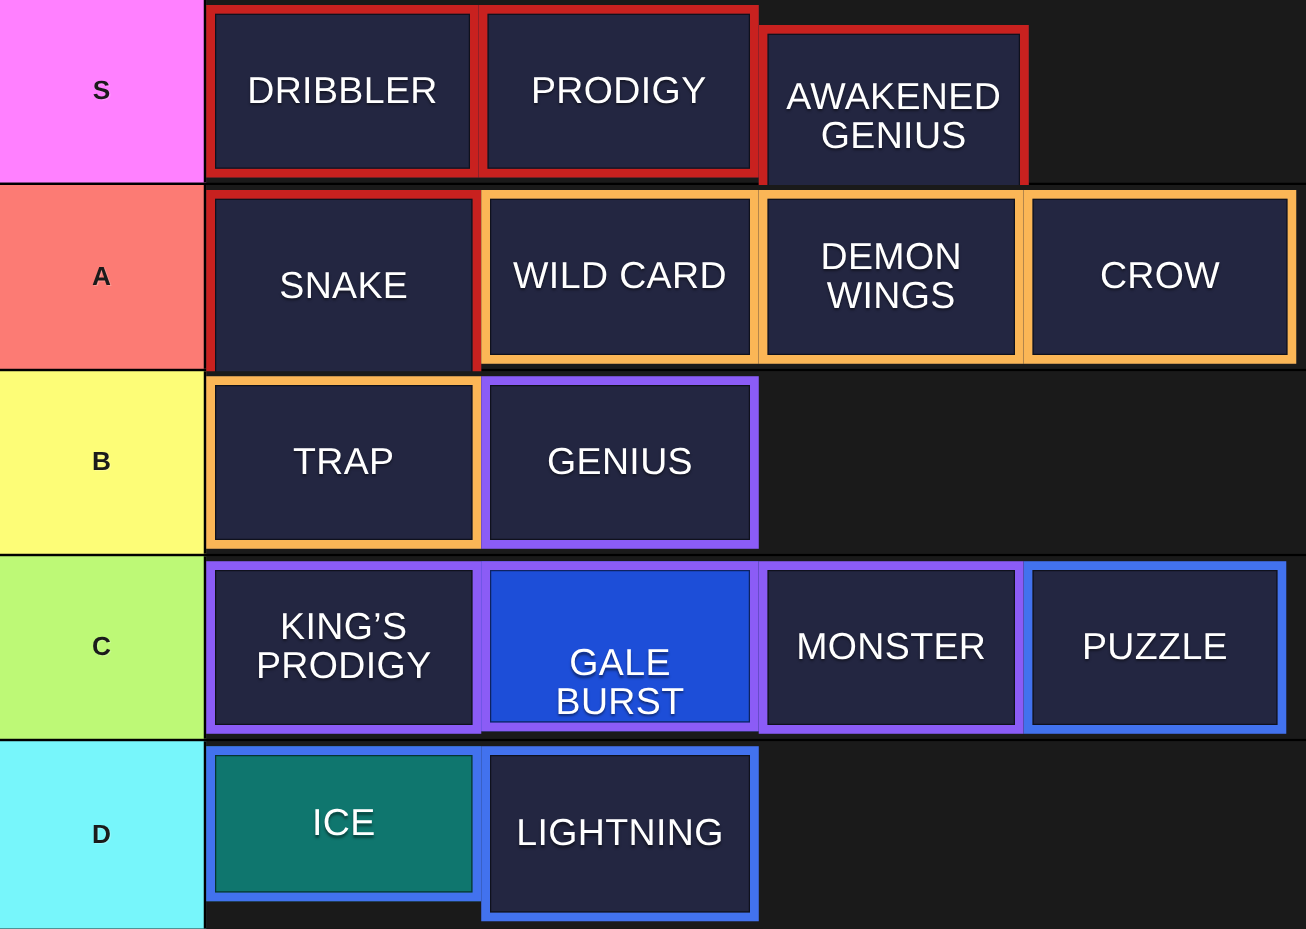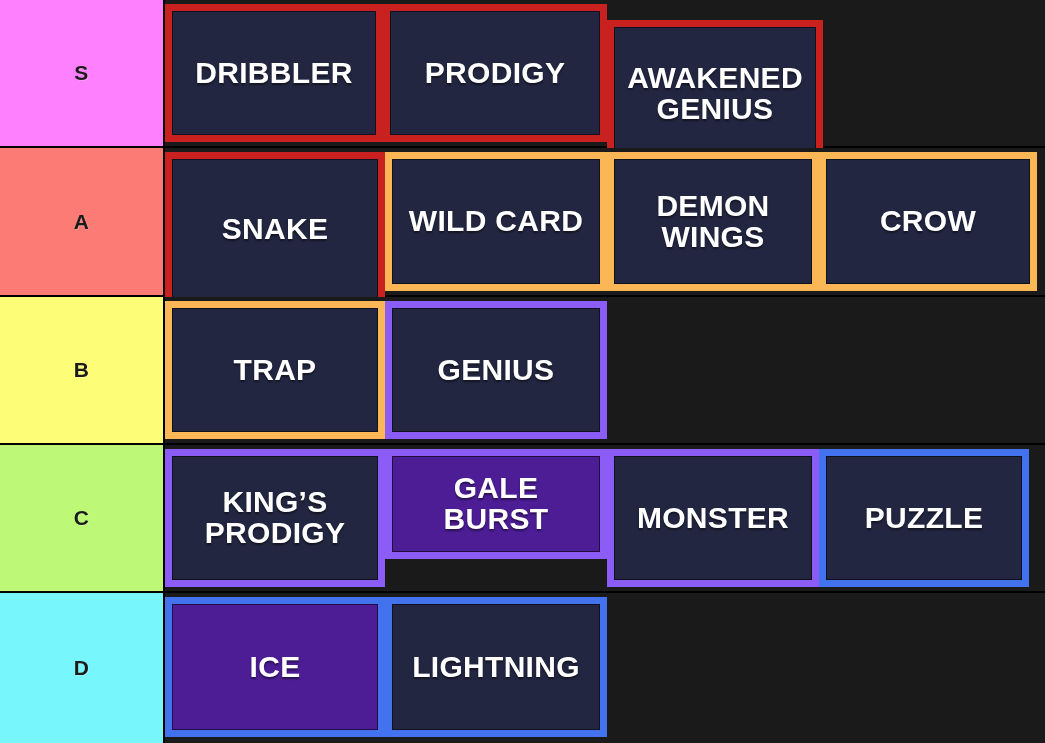--- a/index.html
+++ b/index.html
@@ -44,21 +44,21 @@
     min-width:0;
   }
   .card {
     flex:0 0 auto;
     background:#232641;
     display:flex;
     align-items:center;
     justify-content:center;
     text-align:center;
     color:#ffffff;
-    font-weight:bold;
+    font-weight:normal;
     line-height:1.03;
     letter-spacing:0.3px;
     padding:0 6px;
     position:relative;
     text-shadow:0 2px 2px rgba(0,0,0,0.45);
   }
   .card-inner {
     display:block;
     white-space:pre-line;
   }
@@ -111,36 +111,36 @@
         </div>
       </div>
     </div>
     <div class="tier-row" style="height: 148px;">
       <div class="tier-label" style="background: rgb(189, 249, 118);">C</div>
       <div class="tier-items" style="background: rgb(26, 26, 26);">
         <div class="card" style="width: 220px; flex-basis: 220px; height: 138px; margin-top: 4px; margin-bottom: 4px; background: rgb(35, 38, 65); border: 7px solid rgb(139, 92, 246); outline: rgba(0, 0, 0, 0.55) solid 1px; outline-offset: -8px; font-size: 30px; color: rgb(255, 255, 255);">
           <span class="card-inner">KING’S
 PRODIGY</span>
         </div>
-        <div class="card" style="width: 222px; flex-basis: 222px; height: 110px; margin-top: 4px; margin-bottom: 4px; background: #4c1d95; border: 7px solid rgb(139, 92, 246); outline: rgba(0, 0, 0, 0.55) solid 1px; outline-offset: -8px; font-size: 30px; color: rgb(255, 255, 255);">
+        <div class="card" style="width: 222px; flex-basis: 222px; height: 136px; margin-top: 4px; margin-bottom: 4px; background: #1d4ed8; border: 7px solid rgb(139, 92, 246); outline: rgba(0, 0, 0, 0.55) solid 1px; outline-offset: -8px; font-size: 30px; color: rgb(255, 255, 255); align-items: flex-end;">
           <span class="card-inner">GALE
 BURST</span>
         </div>
         <div class="card" style="width: 212px; flex-basis: 212px; height: 138px; margin-top: 4px; margin-bottom: 4px; background: rgb(35, 38, 65); border: 7px solid rgb(139, 92, 246); outline: rgba(0, 0, 0, 0.55) solid 1px; outline-offset: -8px; font-size: 30px; color: rgb(255, 255, 255);">
           <span class="card-inner">MONSTER</span>
         </div>
         <div class="card" style="width: 210px; flex-basis: 210px; height: 138px; margin-top: 4px; margin-bottom: 4px; background: rgb(35, 38, 65); border: 7px solid rgb(66, 114, 238); outline: rgba(0, 0, 0, 0.55) solid 1px; outline-offset: -8px; font-size: 30px; color: rgb(255, 255, 255);">
           <span class="card-inner">PUZZLE</span>
         </div>
       </div>
     </div>
     <div class="tier-row" style="height: 150px;">
       <div class="tier-label" style="background: rgb(119, 246, 251);">D</div>
       <div class="tier-items" style="background: rgb(26, 26, 26);">
-        <div class="card" style="width: 220px; flex-basis: 220px; height: 140px; margin-top: 4px; margin-bottom: 4px; background: #4c1d95; border: 7px solid rgb(66, 114, 238); outline: rgba(0, 0, 0, 0.55) solid 1px; outline-offset: -8px; font-size: 30px; color: rgb(255, 255, 255);">
+        <div class="card" style="width: 220px; flex-basis: 220px; height: 124px; margin-top: 4px; margin-bottom: 4px; background: #0f766e; border: 7px solid rgb(66, 114, 238); outline: rgba(0, 0, 0, 0.55) solid 1px; outline-offset: -8px; font-size: 30px; color: rgb(255, 255, 255);">
           <span class="card-inner">ICE</span>
         </div>
         <div class="card" style="width: 222px; flex-basis: 222px; height: 140px; margin-top: 4px; margin-bottom: 4px; background: rgb(35, 38, 65); border: 7px solid rgb(66, 114, 238); outline: rgba(0, 0, 0, 0.55) solid 1px; outline-offset: -8px; font-size: 30px; color: rgb(255, 255, 255);">
           <span class="card-inner">LIGHTNING</span>
         </div>
       </div>
     </div>
   </div>
 
 </body></html>

